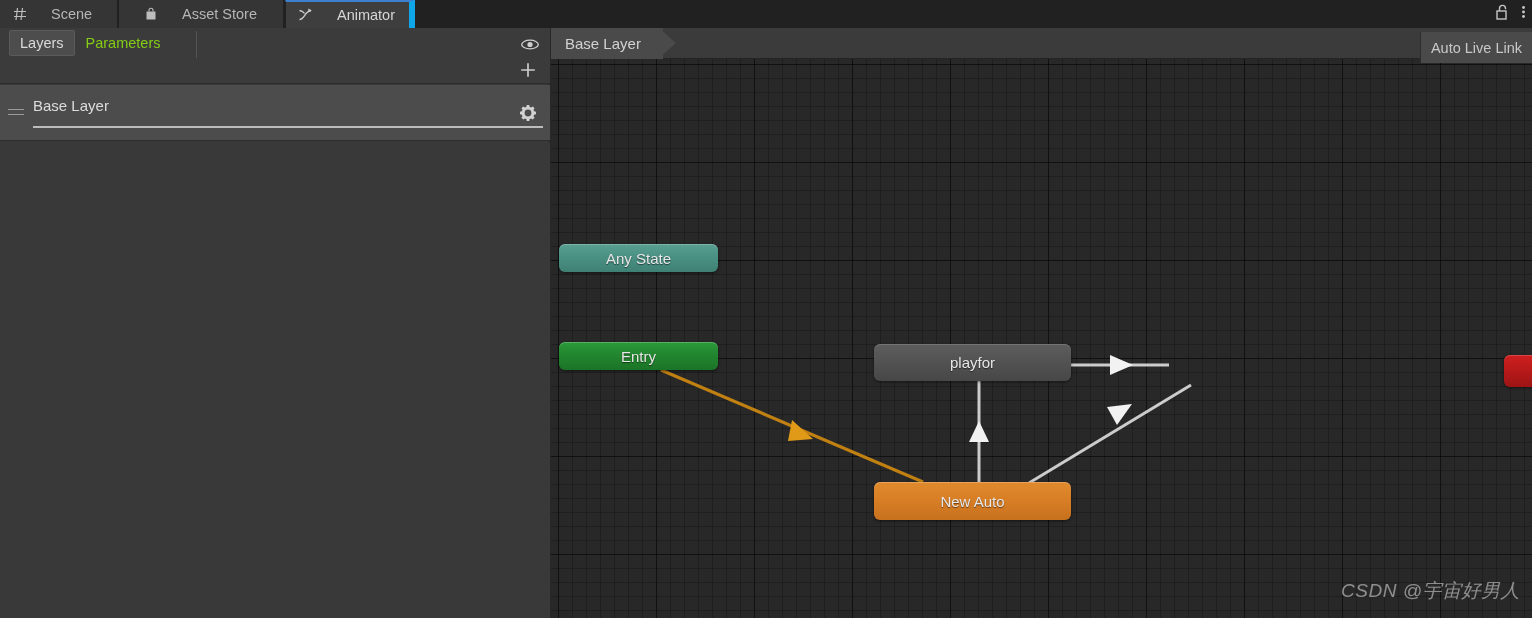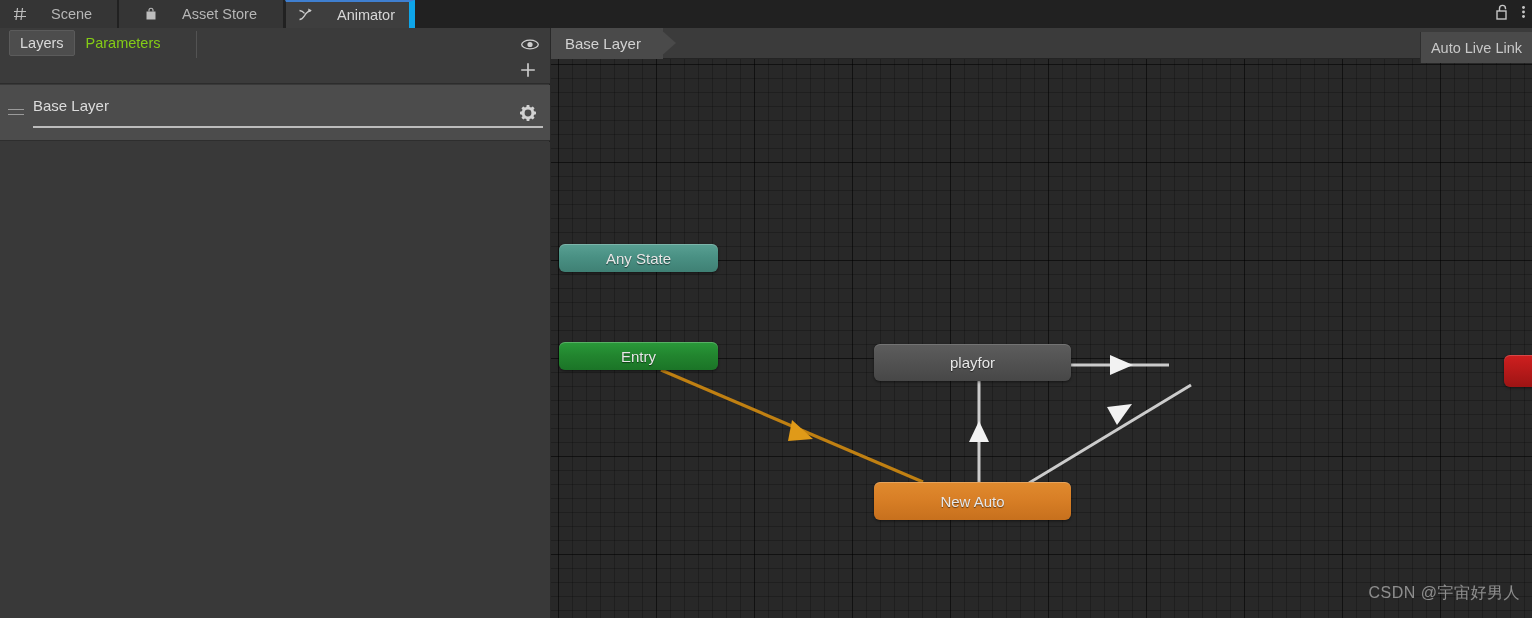--- a/index.html
+++ b/index.html
@@ -124,23 +124,24 @@
     position: absolute; left: 0; bottom: 0; width: 981px; height: 13px;
     background: #3c3c3c; border-top: 1px solid #2a2a2a;
   }
   .statusbar-text {
     position: absolute; right: 12px; bottom: -2px;
     font-size: 13.5px; color: #9d9d9d;
     white-space: nowrap;
   }
   .watermark {
     position: absolute; right: 12px; bottom: 14px;
-    font-size: 16px; color: rgba(225,225,225,0.55);
+    font-size: 19px; color: rgba(225,225,225,0.55);
     white-space: nowrap; letter-spacing: .5px;
     pointer-events: none;
+    font-style: italic;
   }
 
   
   .node {
     position: absolute;
     display: flex; align-items: center; justify-content: center;
     border-radius: 6px;
     font-size: 15px; color: #e8e8e8;
     text-shadow: 0 1px 1px rgba(0,0,0,.55);
     z-index: 4;

